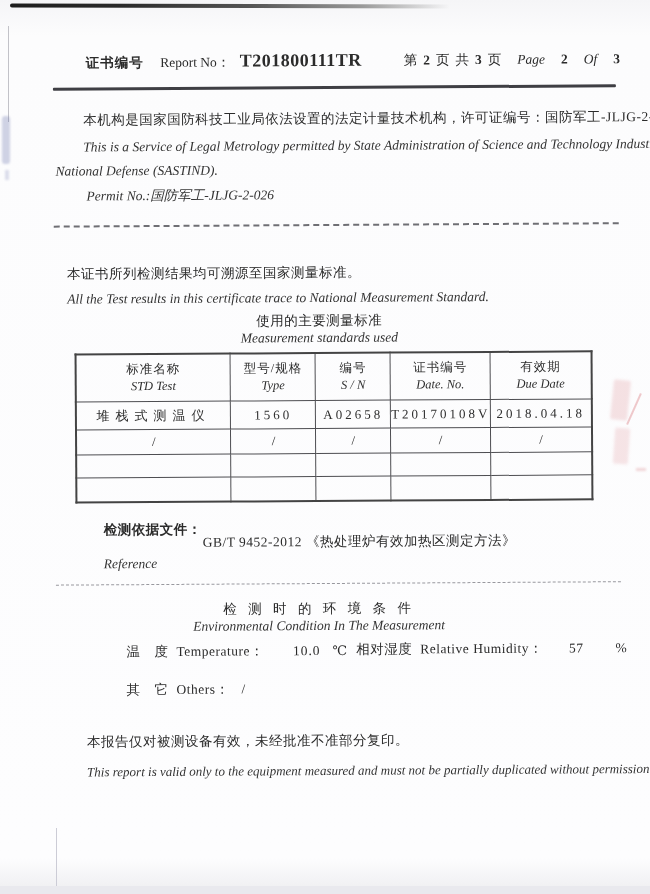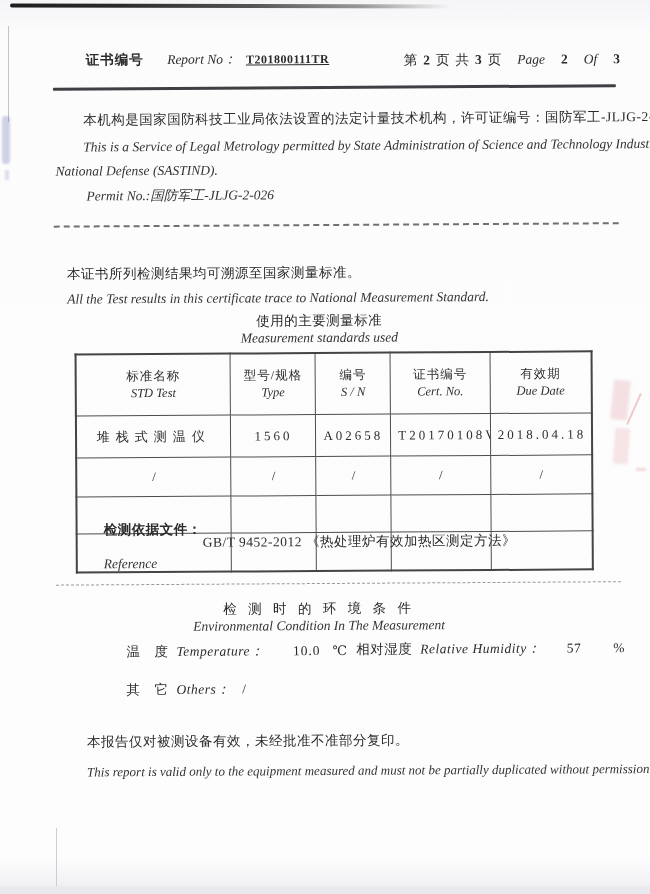--- a/index.html
+++ b/index.html
@@ -53,22 +53,22 @@
   
   .content{
     position:absolute;left:0;top:0;width:650px;height:894px;
     transform:rotate(-0.35deg);transform-origin:325px 430px;
   }
   .abs{position:absolute;white-space:nowrap;}
   .cn{font-size:13.5px;letter-spacing:0.5px;}
   .en{font-style:italic;font-size:13.5px;color:#333;}
   .hdr-left{left:88px;top:50px;font-size:13.5px;}
   .hdr-left .lbl-cn{font-weight:600;letter-spacing:1px;}
-  .hdr-left .lbl-en{font-style:italic;margin-left:20px;}
-  .hdr-left .val{font-weight:700;font-size:12px;letter-spacing:0.5px;margin-left:6px;text-decoration:underline;}
+  .hdr-left .lbl-en{margin-left:13px;}
+  .hdr-left .val{font-weight:700;font-size:18px;letter-spacing:0.5px;margin-left:6px;}
   .hdr-right{left:403px;top:52px;font-size:13.5px;}
   .hdr-right span{margin:0 3px;}
   .hdr-right b{margin:0 3px;font-weight:700;}
   .hdr-right i{margin:0 13px;font-style:italic;}
   .hdr-rule{left:55px;top:86px;width:563px;height:3px;background:#3f3f44;border-radius:1px;}
 
   .intro-cn{left:85px;top:110px;}
   .intro-en1{left:85px;top:138px;}
   .intro-en2{left:57px;top:162px;}
   .intro-permit{left:88px;top:186px;}
@@ -80,21 +80,21 @@
   .std-title{left:20px;top:312px;width:600px;text-align:center;white-space:nowrap;}
   .std-title-en{left:20px;top:330px;width:600px;text-align:center;white-space:nowrap;}
 
   table.std{
     position:absolute;left:75px;top:352px;width:518px;
     border-collapse:collapse;table-layout:fixed;
     font-size:13px;color:#2e2e2e;
   }
   table.std td{
     border:1px solid #4e4e52;text-align:center;vertical-align:middle;
-    padding:7px;overflow:hidden;
+    padding:0;overflow:hidden;
   }
   table.std tr.hd td{height:46px;font-size:12.5px;line-height:1.35;}
   table.std tr.r1 td{height:27px;letter-spacing:3px;}
   table.std tr.r1 td.name{letter-spacing:6px;}
   table.std tr.r2 td{height:24px;}
   table.std tr.r3 td{height:22px;}
   table.std tr.r4 td{height:23px;}
   table.std .hd .c{letter-spacing:1px;}
   table.std .hd .e{font-style:italic;letter-spacing:0;display:block;}
   table.std{border:2px solid #444;}
@@ -106,21 +106,21 @@
   .env-title{left:18px;top:600px;width:600px;text-align:center;letter-spacing:4px;}
   .env-title-en{left:18px;top:618px;width:600px;text-align:center;}
   .env-line1{left:125px;top:642px;}
   .env-line1 .unit{margin-left:12px;font-size:13px;}
   .env-line1 .val{margin-left:29px;letter-spacing:1px;}
   .env-rh{left:355px;top:641px;}
   .env-rh .val{margin-left:26px;}
   .env-rh .unit{margin-left:32px;}
   .env-line2{left:125px;top:680px;}
   .env-line2 .val{margin-left:12px;}
-  .mix-en{font-style:italic;margin-left:8px;}
+  .mix-en{margin-left:8px;}
 
   .foot-cn{left:85px;top:732px;}
   .foot-en{left:85px;top:762px;font-size:13px;}
 </style>
 </head>
 <body>
 
 <div class="page">
 
   <div class="scan-top-line"></div>
@@ -165,21 +165,21 @@
           <col style="width:16.5%">
           <col style="width:14.5%">
           <col style="width:19.3%">
           <col style="width:19.7%">
       </colgroup>
       <tbody>
           <tr class="hd">
         <td><span class="c">标准名称</span><span class="e">STD Test</span></td>
         <td><span class="c">型号/规格</span><span class="e">Type</span></td>
         <td><span class="c">编号</span><span class="e">S / N</span></td>
-        <td><span class="c">证书编号</span><span class="e">Cert. No.</span></td>
+        <td><span class="c">证书编号</span><span class="e">Date. No.</span></td>
         <td><span class="c">有效期</span><span class="e">Due Date</span></td>
       </tr>
       <tr class="r1">
         <td class="name">堆栈式测温仪</td>
         <td>1560</td>
         <td>A02658</td>
         <td>T20170108V</td>
         <td>2018.04.18</td>
       </tr>
       <tr class="r2">

